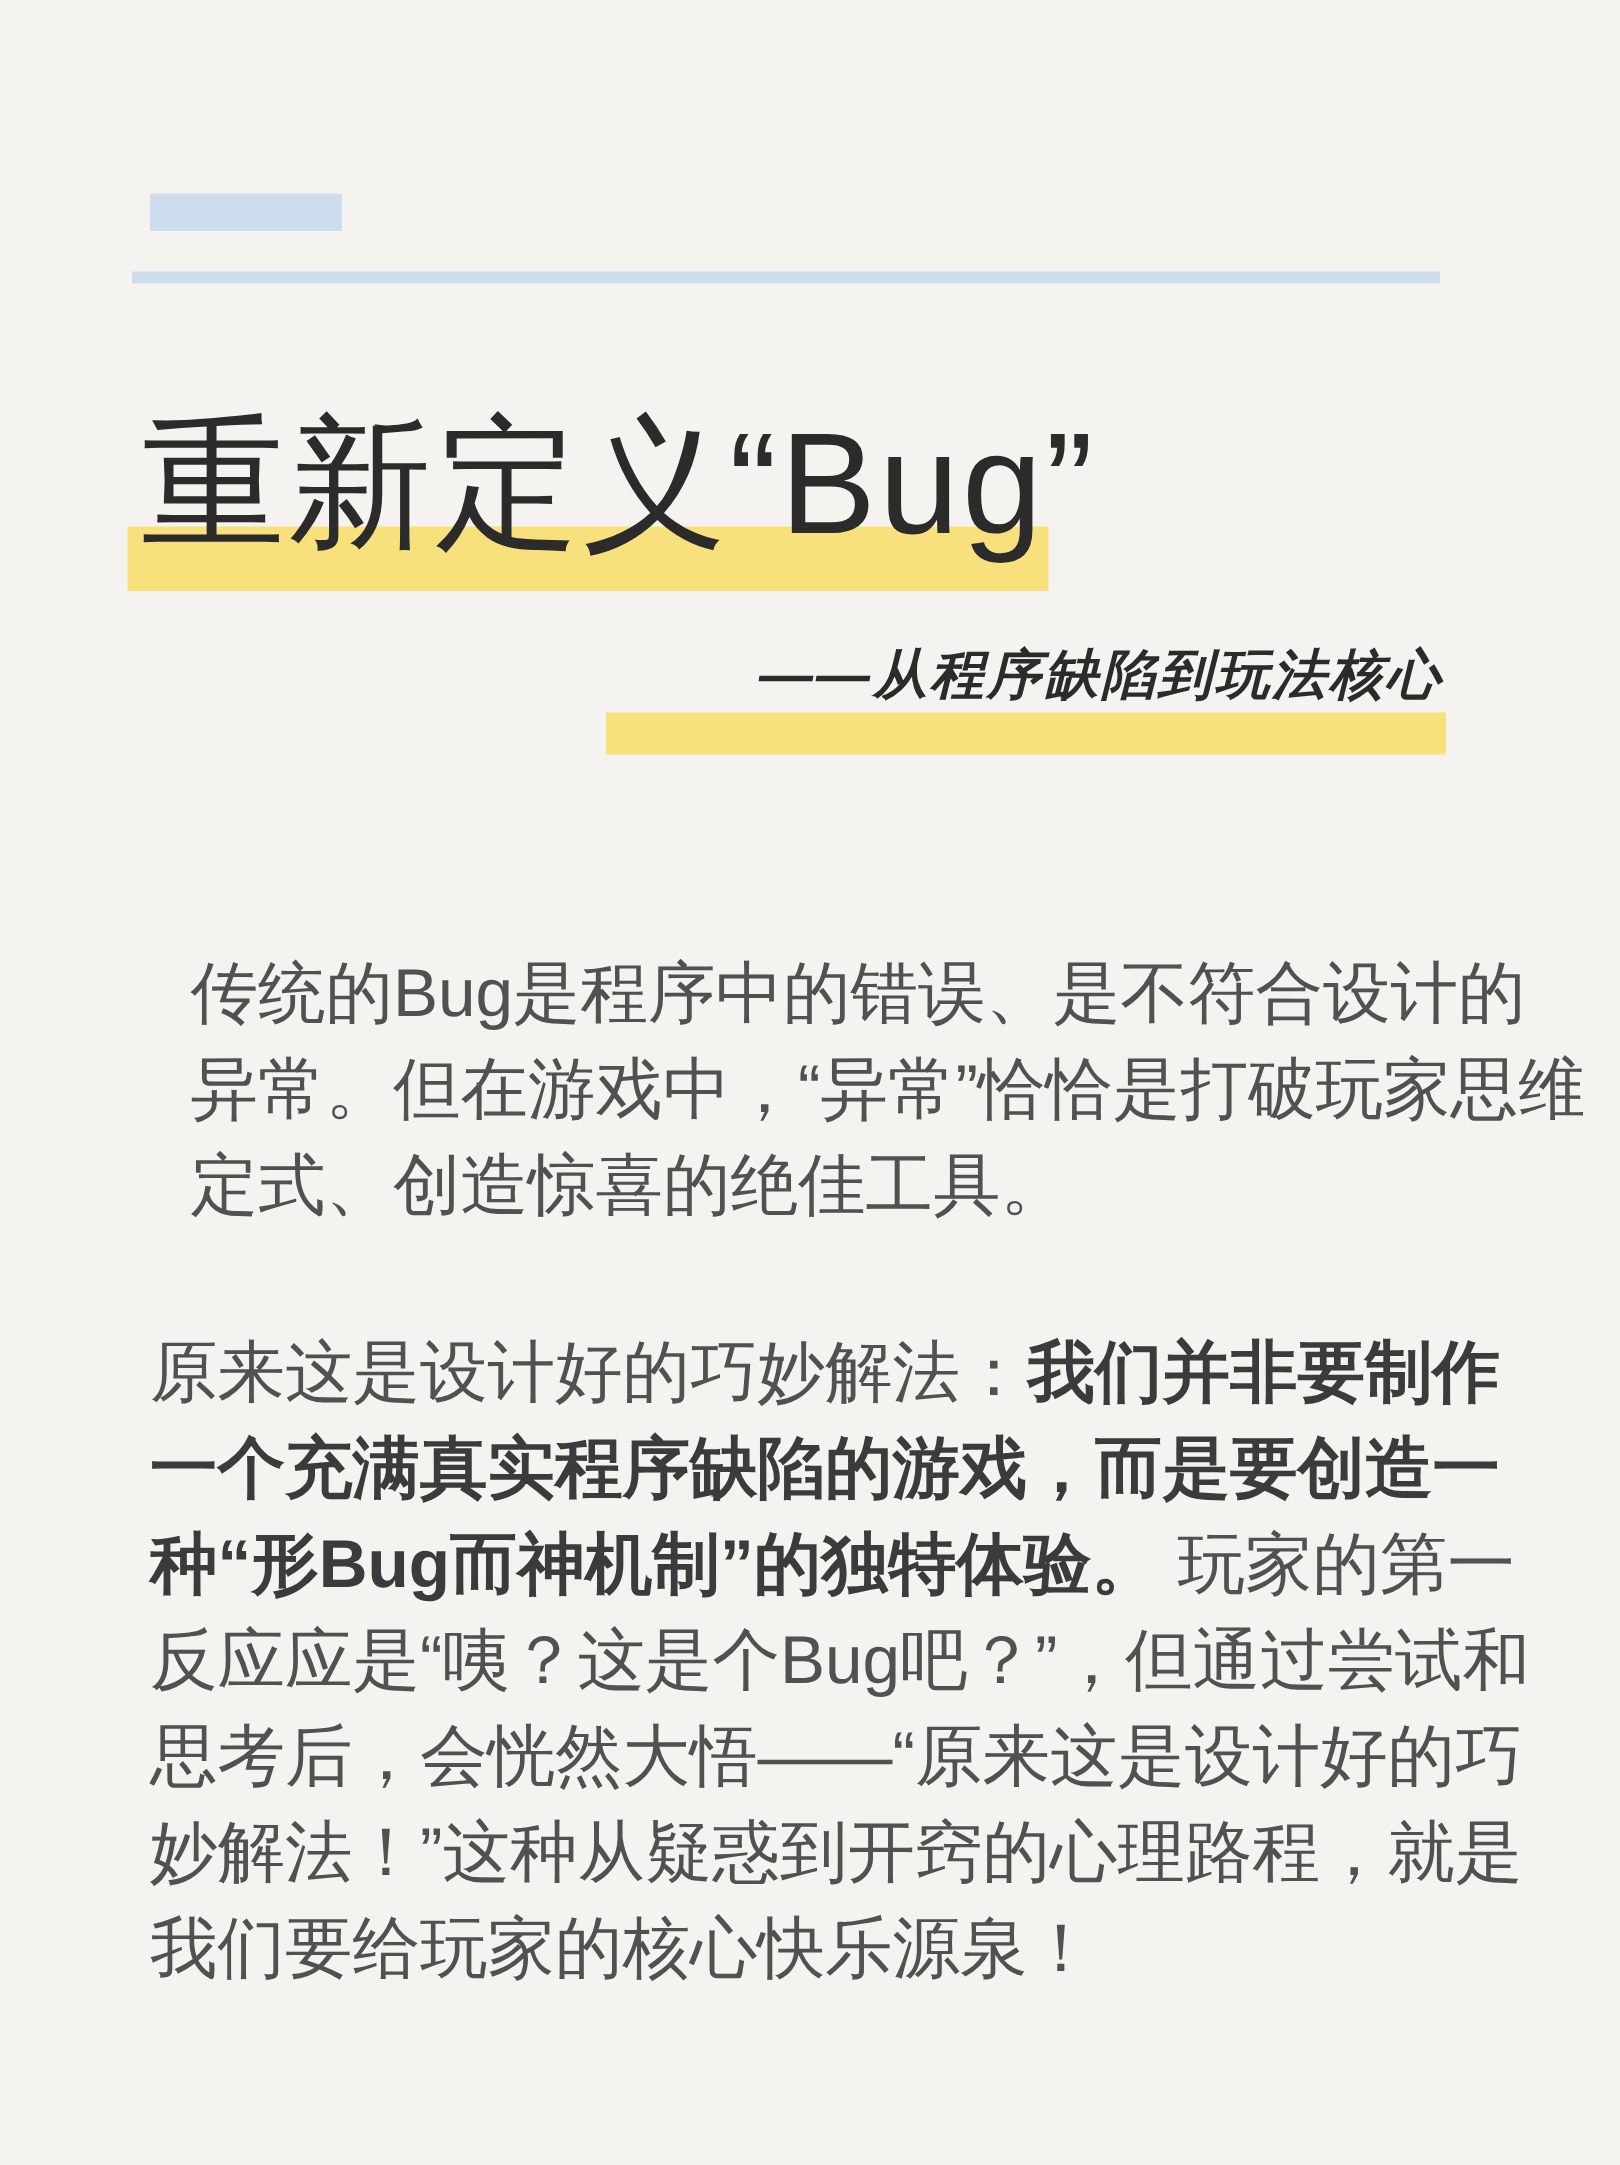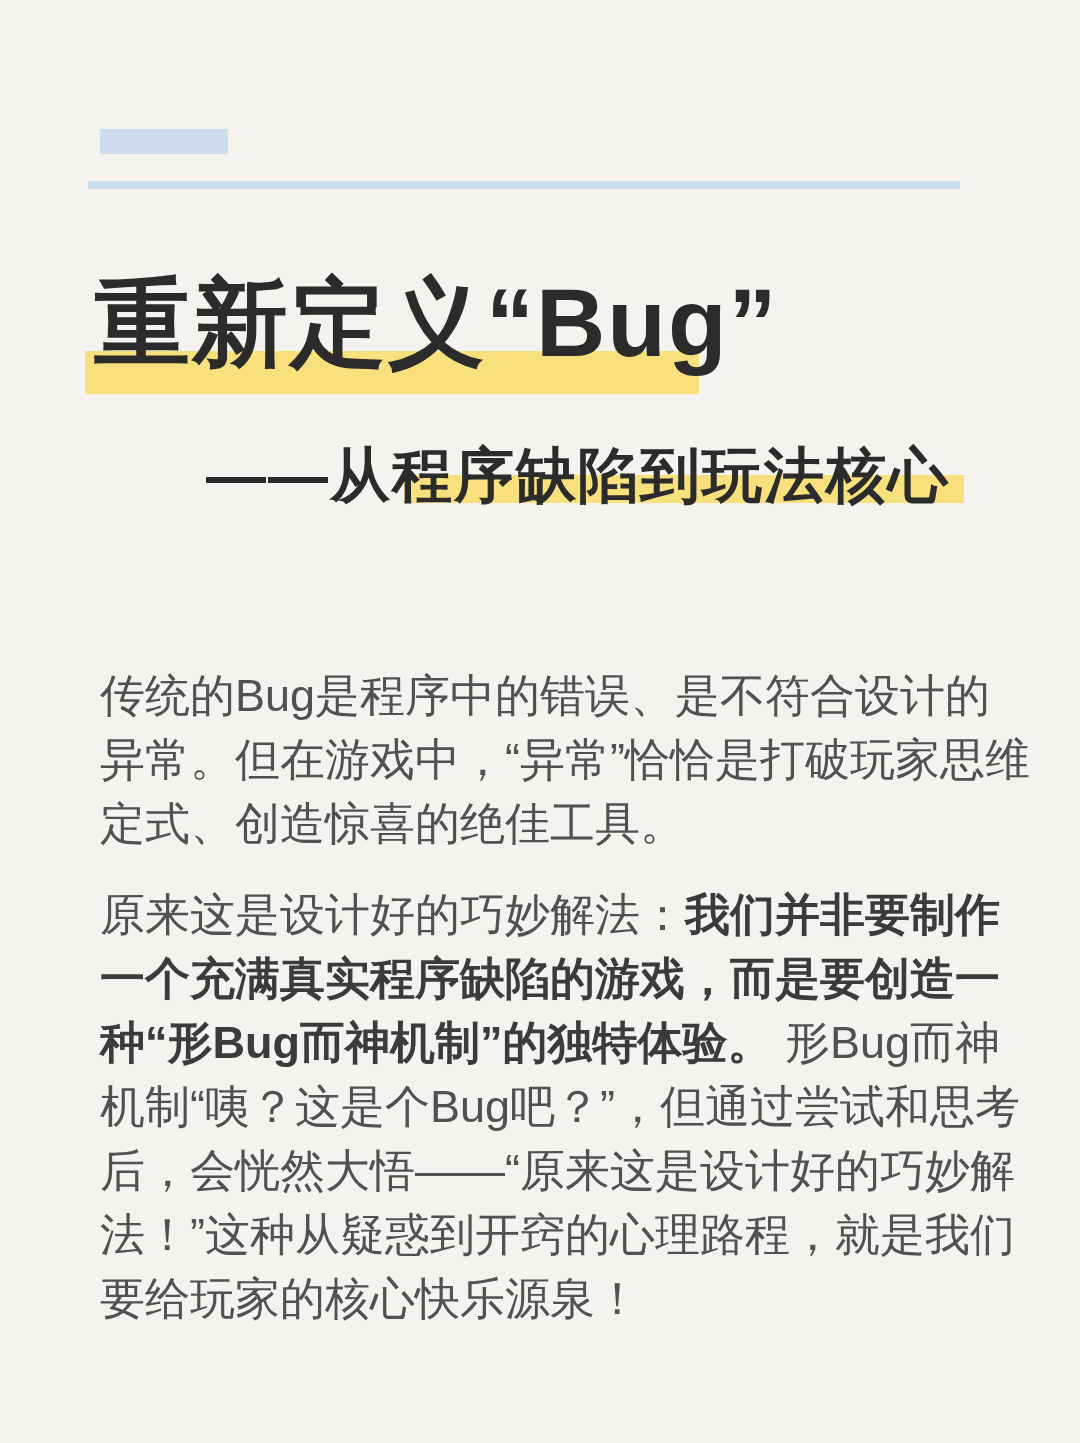--- a/index.html
+++ b/index.html
@@ -31,57 +31,58 @@
     position: absolute;
     left: 85px; top: 351px;
     width: 614px; height: 43px;
     background: #f8e07d;
   }
   .page-title {
     position: absolute;
     left: 94px; top: 265px;
     margin: 0;
     font-size: 96px;
-    font-weight: 700;
+    font-weight: 400;
     line-height: 1.2;
     letter-spacing: 2px;
     color: #2b2b2b;
     white-space: nowrap;
     z-index: 2;
   }
   .subtitle-highlight {
     position: absolute;
     left: 404px; top: 475px;
     width: 560px; height: 28px;
     background: #f8e07d;
   }
   .page-subtitle {
     position: absolute;
     right: 118px; top: 428px;
-    margin: 12px;
-    font-size: 60px;
+    margin: 0;
+    font-size: 36px;
     font-weight: 900;
     line-height: 1.2;
     letter-spacing: 2px;
     color: #2b2b2b;
     white-space: nowrap;
     z-index: 2;
+    font-style: italic;
   }
   .body-paragraph {
     position: absolute;
     left: 100px;
     width: 930px;
     margin: 0;
     font-size: 45px;
     line-height: 64px;
     color: #515154;
     text-align: left;
     z-index: 2;
   }
-  .p1 { top: 664px; }
+  .p1 { top: 630px; margin-left: 27px; }
   .p2 { top: 883px; }
   .emphasis {
     font-weight: 800;
     color: #3b3b3d;
   }
 </style>
 </head>
 <body>
 
 <div class="canvas">
@@ -90,15 +91,15 @@
   <div class="decor-line"></div>
 
   <div class="title-highlight"></div>
   <h1 class="page-title">重新定义“Bug”</h1>
 
   <div class="subtitle-highlight"></div>
   <h2 class="page-subtitle"><span>——</span><span>从程序缺陷到玩法核心</span></h2>
 
   <p class="body-paragraph p1"><span>传统的Bug是程序中的错误、是不符合设计的异常。但在游戏中，“异常”恰恰是打破玩家思维定式、创造惊喜的绝佳工具。</span></p>
 
-  <p class="body-paragraph p2"><span>原来这是设计好的巧妙解法：</span><span class="emphasis">我们并非要制作一个充满真实程序缺陷的游戏，而是要创造一种“形Bug而神机制”的独特体验。</span><span> 形Bug而神机制“咦？这是个Bug吧？”，但通过尝试和思考后，会恍然大悟——“原来这是设计好的巧妙解法！”这种从疑惑到开窍的心理路程，就是我们要给玩家的核心快乐源泉！</span></p>
+  <p class="body-paragraph p2"><span>原来这是设计好的巧妙解法：</span><span class="emphasis">我们并非要制作一个充满真实程序缺陷的游戏，而是要创造一种“形Bug而神机制”的独特体验。</span><span> 玩家的第一反应应是“咦？这是个Bug吧？”，但通过尝试和思考后，会恍然大悟——“原来这是设计好的巧妙解法！”这种从疑惑到开窍的心理路程，就是我们要给玩家的核心快乐源泉！</span></p>
 
 </div>
 
 </body></html>

